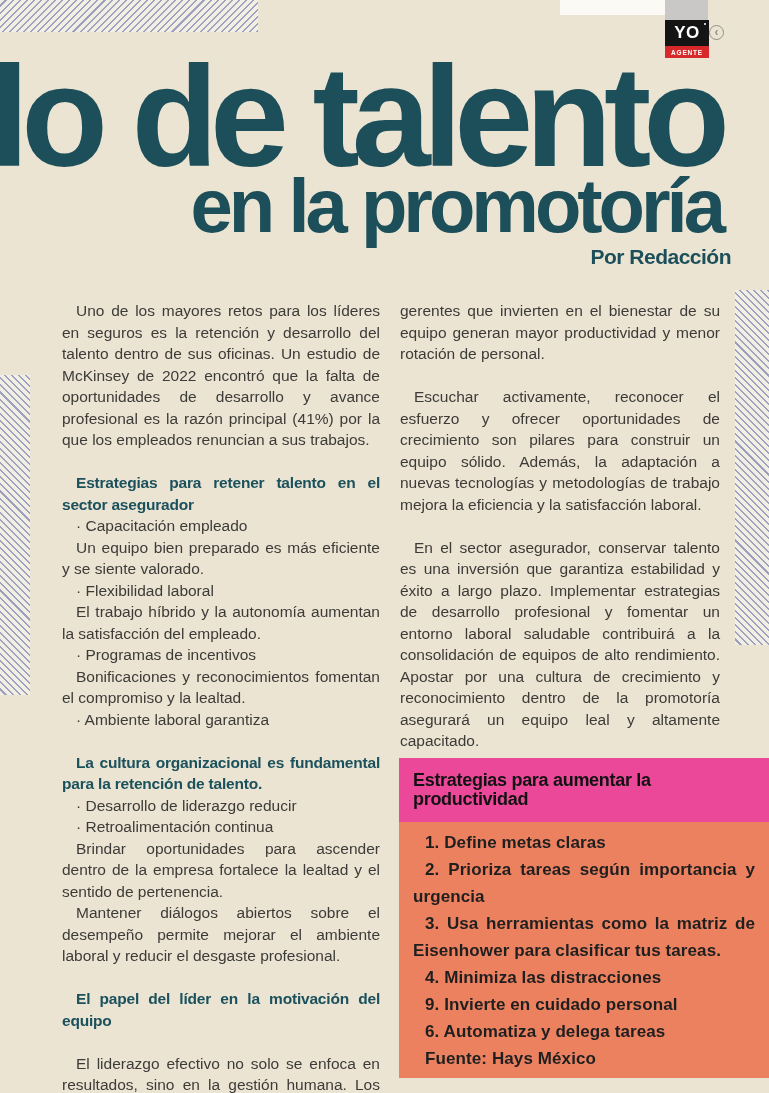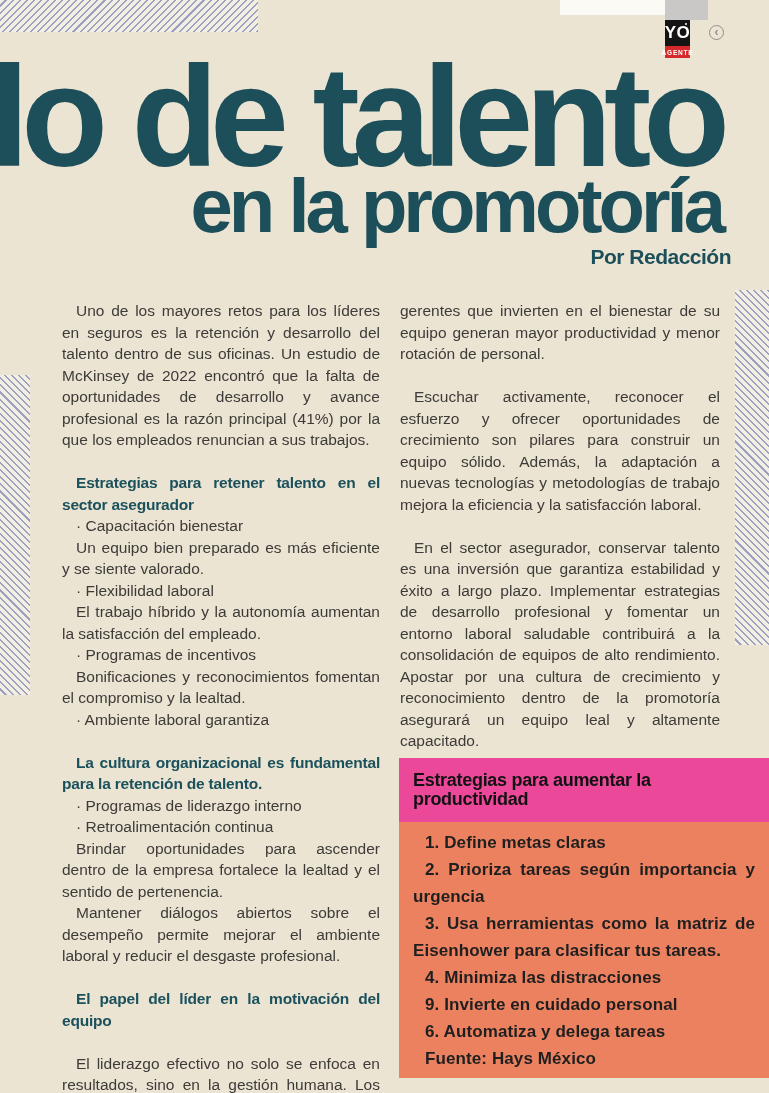--- a/index.html
+++ b/index.html
@@ -15,21 +15,21 @@
   }
   .stripes.back{ 
     background:repeating-linear-gradient(45deg,#f2eee4 0px,#f2eee4 3.5px,#9ca1bd 3.5px,#9ca1bd 5px);
   }
   .top-stripes{left:0;top:0;width:258px;height:32px;}
   .left-stripes{left:0;top:375px;width:30px;height:320px;}
   .right-stripes{left:735px;top:290px;width:34px;height:355px;}
   
   .white-rect{position:absolute;left:560px;top:0;width:105px;height:15px;background:#fbfaf5;}
   .gray-rect{position:absolute;left:665px;top:0;width:43px;height:20px;background:#c9c8c6;}
-  .logo{position:absolute;left:665px;top:20px;width:25px;}
+  .logo{position:absolute;left:665px;top:20px;width:44px;}
   .logo .yo{
     background:#141414;color:#fff;height:26px;display:flex;align-items:center;justify-content:center;
     font-weight:bold;font-size:17px;letter-spacing:0.5px;position:relative;
   }
   .logo .yo .reg{position:absolute;top:3px;right:3px;width:2px;height:2px;background:#fff;border-radius:50%;}
   .logo .agente{
     background:#d7282b;color:#fff;height:12px;display:flex;align-items:center;justify-content:center;
     font-weight:bold;font-size:6.5px;letter-spacing:0.8px;
   }
   .circle-btn{
@@ -99,29 +99,29 @@
     <span>‹</span>
   </div>
 
   <div class="title">ollo de talento</div>
   <div class="subtitle">en la promotoría</div>
   <div class="byline">Por Redacción</div>
 
   <div id="col1" class="col col-left">
       <p class="blk p">Uno de los mayores retos para los líderes en seguros es la retención y desarrollo del talento dentro de sus oficinas. Un estudio de McKinsey de 2022 encontró que la falta de oportunidades de desarrollo y avance profesional es la razón principal (41%) por la que los empleados renuncian a sus trabajos.</p>
       <p class="blk heading gap">Estrategias para retener talento en el sector asegurador</p>
-      <p class="blk p">· Capacitación bienestar</p>
+      <p class="blk p">· Capacitación empleado</p>
       <p class="blk p">Un equipo bien preparado es más eficiente y se siente valorado.</p>
       <p class="blk p">· Flexibilidad laboral</p>
       <p class="blk p">El trabajo híbrido y la autonomía aumentan la satisfacción del empleado.</p>
       <p class="blk p">· Programas de incentivos</p>
       <p class="blk p">Bonificaciones y reconocimientos fomentan el compromiso y la lealtad.</p>
       <p class="blk p">· Ambiente laboral garantiza</p>
       <p class="blk heading gap">La cultura organizacional es fundamental para la retención de talento.</p>
-      <p class="blk p">· Programas de liderazgo interno</p>
+      <p class="blk p">· Desarrollo de liderazgo reducir</p>
       <p class="blk p">· Retroalimentación continua</p>
       <p class="blk p">Brindar oportunidades para ascender dentro de la empresa fortalece la lealtad y el sentido de pertenencia.</p>
       <p class="blk p">Mantener diálogos abiertos sobre el desempeño permite mejorar el ambiente laboral y reducir el desgaste profesional.</p>
       <p class="blk heading gap">El papel del líder en la motivación del equipo</p>
       <p class="blk p jall gap">El liderazgo efectivo no solo se enfoca en resultados, sino en la gestión humana. Los</p>
     </div>
   <div id="col2" class="col col-right">
       <p class="blk cont">gerentes que invierten en el bienestar de su equipo generan mayor productividad y menor rotación de personal.</p>
       <p class="blk p gap">Escuchar activamente, reconocer el esfuerzo y ofrecer oportunidades de crecimiento son pilares para construir un equipo sólido. Además, la adaptación a nuevas tecnologías y metodologías de trabajo mejora la eficiencia y la satisfacción laboral.</p>
       <p class="blk p gap">En el sector asegurador, conservar talento es una inversión que garantiza estabilidad y éxito a largo plazo. Implementar estrategias de desarrollo profesional y fomentar un entorno laboral saludable contribuirá a la consolidación de equipos de alto rendimiento. Apostar por una cultura de crecimiento y reconocimiento dentro de la promotoría asegurará un equipo leal y altamente capacitado.</p>

